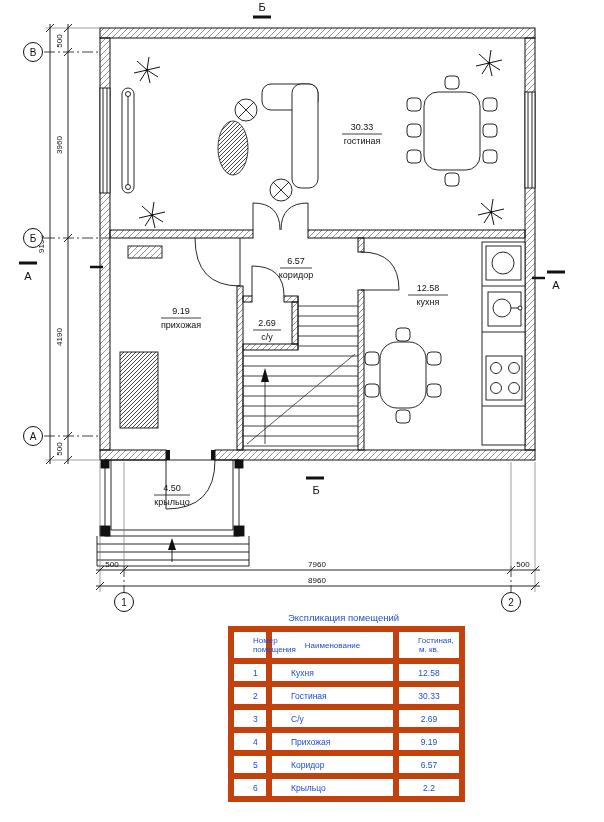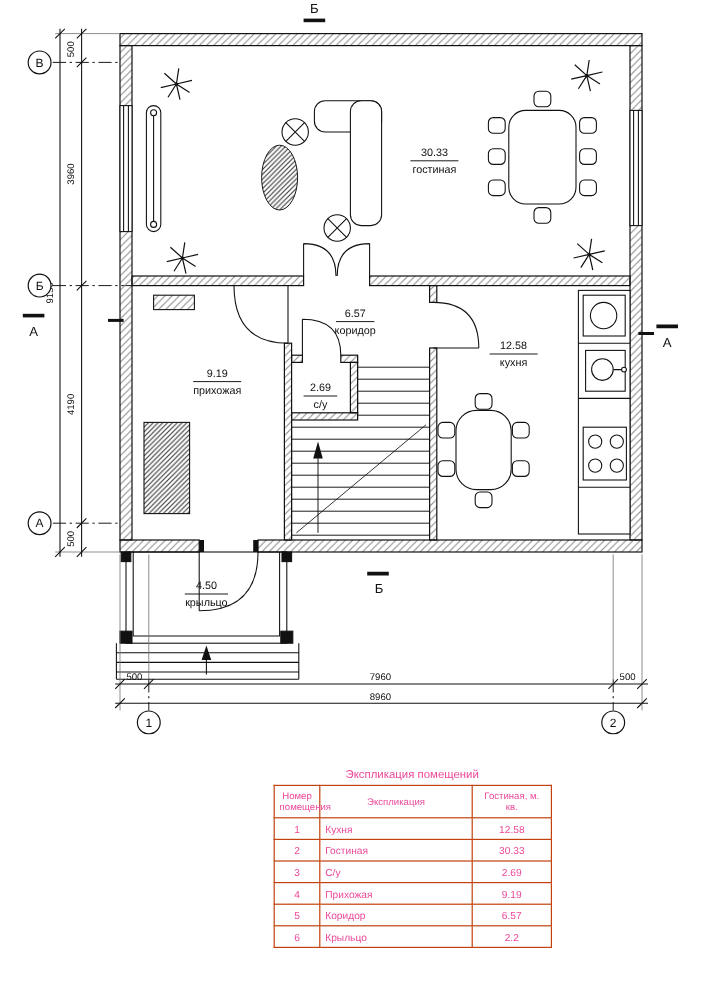--- a/index.html
+++ b/index.html
@@ -1,23 +1,23 @@
 <!DOCTYPE html>
 <html><head>
 <meta charset="utf-8">
 <style>
   html,body { margin:0; padding:0; background:#fff; }
   .page { position:relative; width:604px; height:822px; background:#fff; overflow:hidden;
           font-family:"Liberation Sans", sans-serif; color:#111; }
   .plan-svg { position:absolute; left:0; top:0; }
   svg text { font-family:"Liberation Sans", sans-serif; fill:#111; }
-  .expl { position:absolute; left:228px; top:640px; width:231px; color:#ec4899; }
+  .expl { position:absolute; left:228px; top:612px; width:231px; color:#1d4ed8; }
   .expl-title { text-align:center; font-size:9.5px; margin-bottom:3px; }
   .expl table { border-collapse:collapse; width:100%; table-layout:fixed; }
-  .expl td { border:1px solid #c2410c; font-size:8.5px; padding:1px 4px; vertical-align:middle; }
+  .expl td { border:6px solid #c2410c; font-size:8.5px; padding:1px 19px; vertical-align:middle; }
   .expl tr.hdr td { text-align:center; font-size:8px; height:24px; }
   .expl td.num { text-align:center; }
   .expl td.val { text-align:center; }
   .expl tr.row td { height:15px; }
   .expl tr.total td { height:20px; }
 </style>
 </head>
 <body>
 
 <div class="page">
@@ -271,21 +271,21 @@
   <div class="expl-title">Экспликация помещений</div>
   <table>
     <colgroup>
           <col style="width:38px">
           <col style="width:127px">
           <col style="width:66px">
         </colgroup>
     <tbody>
           <tr class="hdr">
       <td>Номер помещения</td>
-      <td>Экспликация</td>
+      <td>Наименование</td>
       <td>Гостиная, м. кв.</td>
     </tr>
     <tr class="row">
       <td class="num">1</td>
       <td>Кухня</td>
       <td class="val">12.58</td>
     </tr>
     <tr class="row">
       <td class="num">2</td>
       <td>Гостиная</td>

